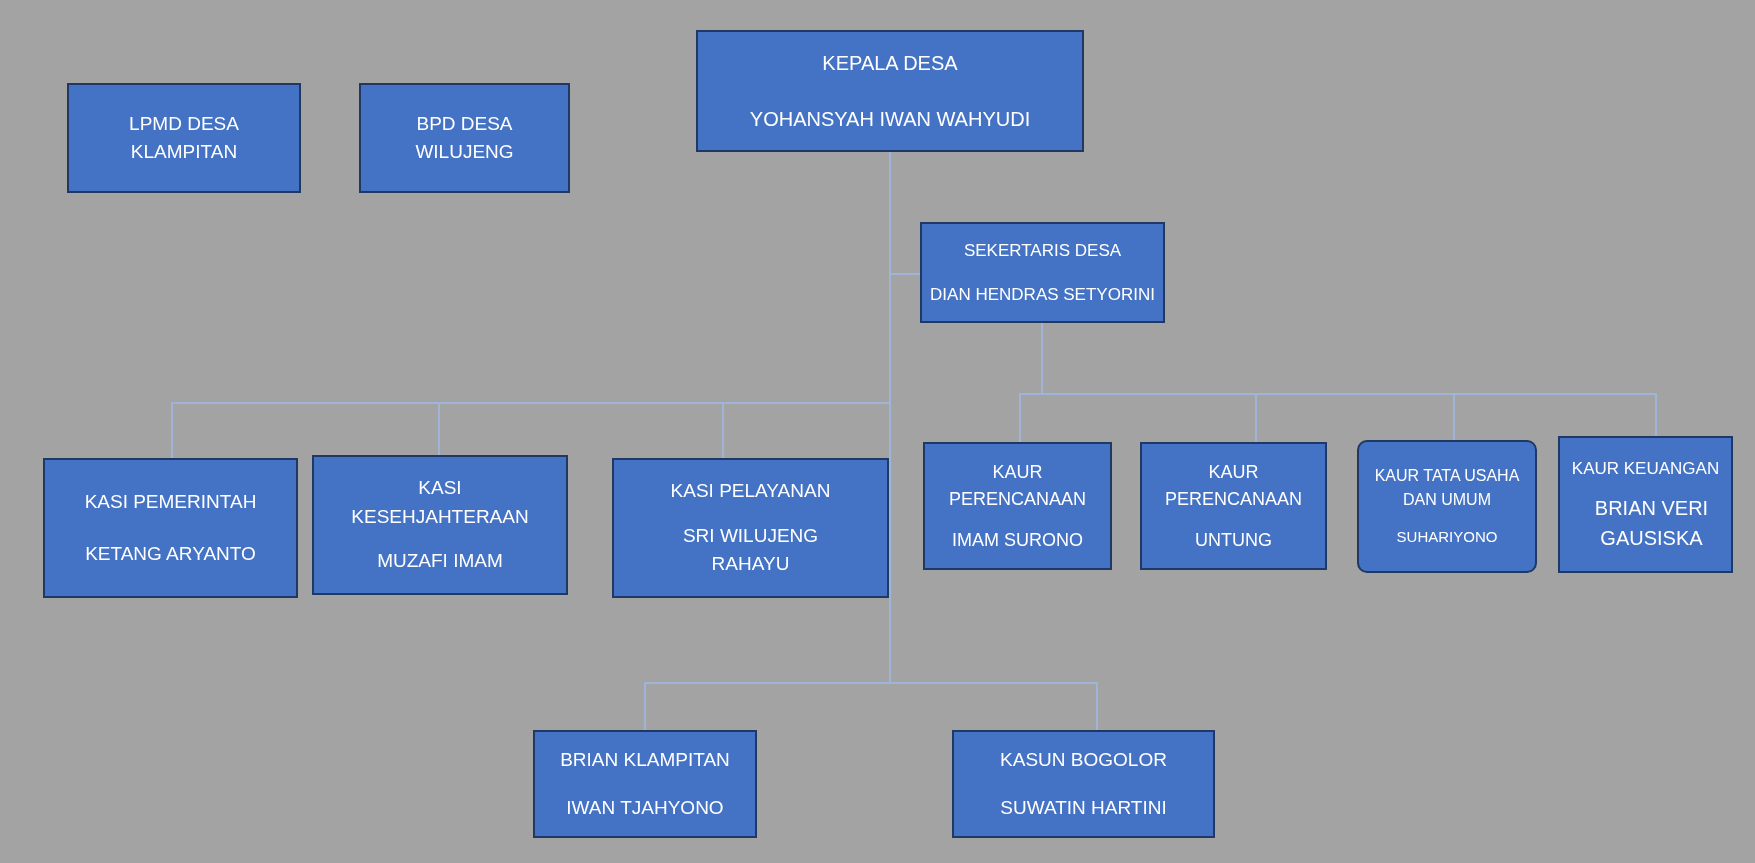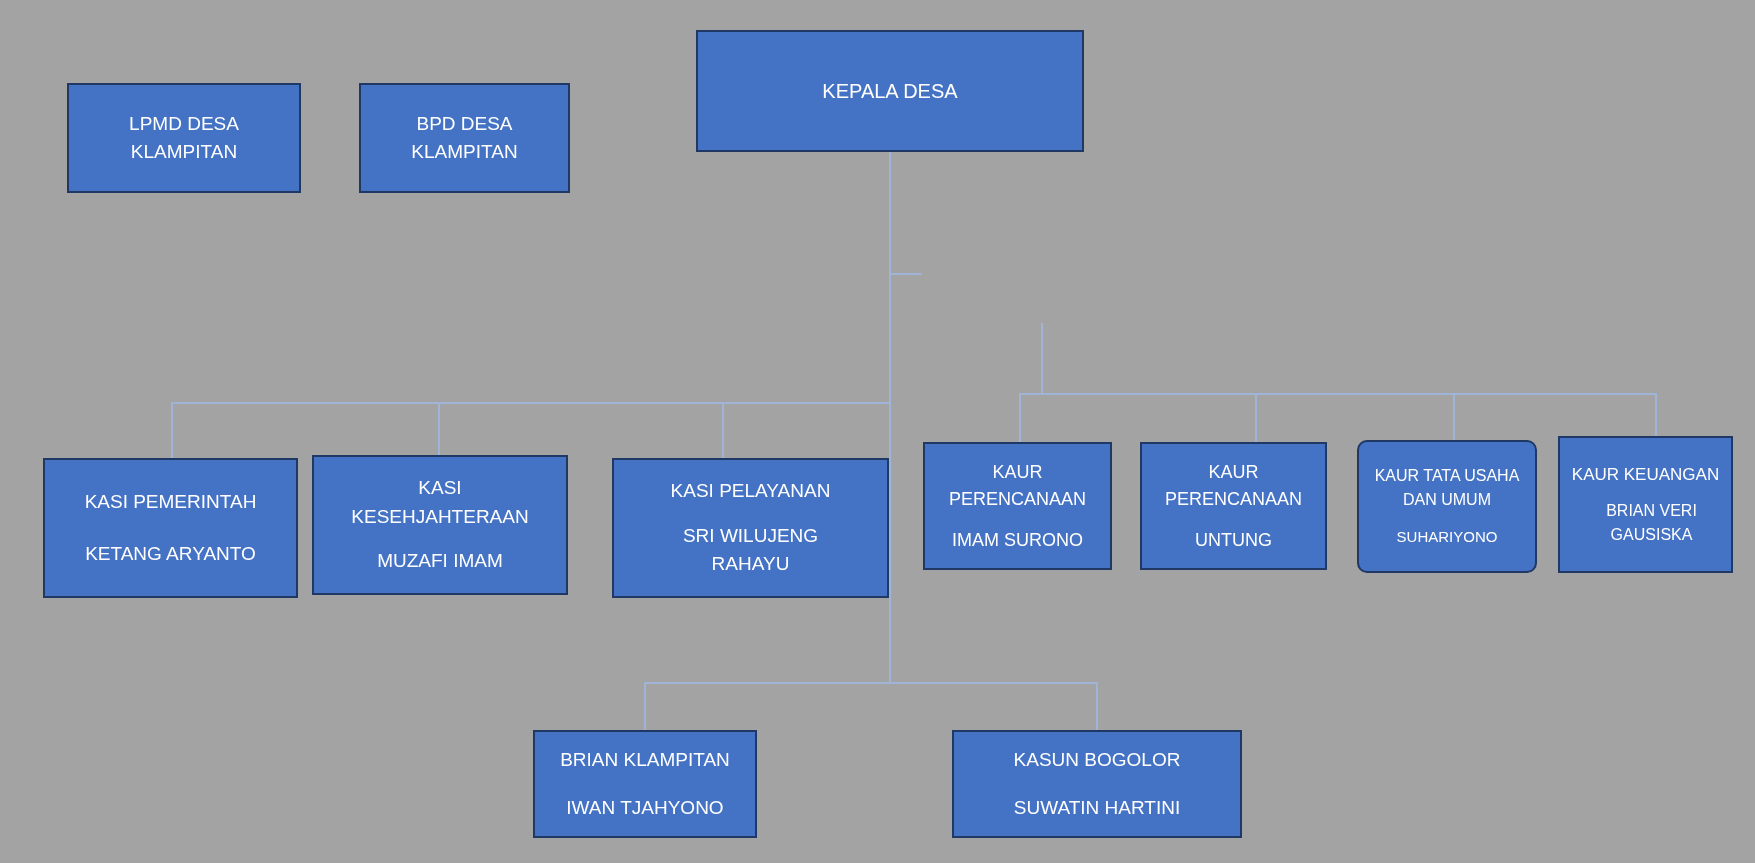--- a/index.html
+++ b/index.html
@@ -49,23 +49,23 @@
   #b-bpd         { left: 359px;  top: 83px;  width: 211px; height: 110px; }
   #b-sekertaris  { left: 920px;  top: 222px; width: 245px; height: 101px; font-size: 17px; gap: 18px; }
   #b-kasi1       { left: 43px;   top: 458px; width: 255px; height: 140px; }
   #b-kasi2       { left: 312px;  top: 455px; width: 256px; height: 140px; gap: 16px; }
   #b-kasi3       { left: 612px;  top: 458px; width: 277px; height: 140px; gap: 16px; }
   #b-kaur1       { left: 923px;  top: 442px; width: 189px; height: 128px; font-size: 18px; gap: 14px; }
   #b-kaur2       { left: 1140px; top: 442px; width: 187px; height: 128px; font-size: 18px; gap: 14px; }
   #b-kaur3       { left: 1357px; top: 440px; width: 180px; height: 133px; font-size: 16px; gap: 14px; border-radius: 10px; }
   #b-kaur3 .name { font-size: 15px; }
   #b-kaur4       { left: 1558px; top: 436px; width: 175px; height: 137px; font-size: 17px; gap: 12px; }
-  #b-kaur4 .name { font-size: 16px; margin-left: 12px; }
+  #b-kaur4 .name { font-size: 20px; margin-left: 12px; }
   #b-kasun1      { left: 533px;  top: 730px; width: 224px; height: 108px; gap: 20px; }
-  #b-kasun2      { left: 952px;  top: 730px; width: 290px; height: 108px; gap: 20px; }
+  #b-kasun2      { left: 952px;  top: 730px; width: 263px; height: 108px; gap: 20px; }
 </style>
 </head>
 <body>
 
 <div id="canvas">
 
   <div class="cv" style="left:889px;  top:152px; height:531px;"></div>
   <div class="ch" style="left:890px;  top:273px; width:32px;"></div>
   <div class="cv" style="left:1041px; top:323px; height:70px;"></div>
 
@@ -79,32 +79,37 @@
   <div class="cv" style="left:1255px; top:393px; height:49px;"></div>
   <div class="cv" style="left:1453px; top:393px; height:47px;"></div>
   <div class="cv" style="left:1655px; top:393px; height:45px;"></div>
 
   <div class="ch" style="left:644px;  top:682px; width:454px;"></div>
   <div class="cv" style="left:644px;  top:682px; height:48px;"></div>
   <div class="cv" style="left:1096px; top:682px; height:48px;"></div>
 
   <div class="box" id="b-kepala">
     <div class="title">KEPALA DESA</div>
+    <div class="name">YOHANSYAH IWAN WAHYUDI</div>
   </div>
 
   <div class="box" id="b-lpmd">
     <div class="title">LPMD DESA
 KLAMPITAN</div>
   </div>
 
   <div class="box" id="b-bpd">
     <div class="title">BPD DESA
-KLAMPITAN</div>
+WILUJENG</div>
   </div>
 
+  <div class="box" id="b-sekertaris">
+    <div class="title">SEKERTARIS DESA</div>
+    <div class="name">DIAN HENDRAS SETYORINI</div>
+  </div>
 
   <div class="box" id="b-kasi1">
     <div class="title">KASI PEMERINTAH</div>
     <div class="name">KETANG ARYANTO</div>
   </div>
 
   <div class="box" id="b-kasi2">
     <div class="title">KASI
 KESEHJAHTERAAN</div>
     <div class="name">MUZAFI IMAM</div>

